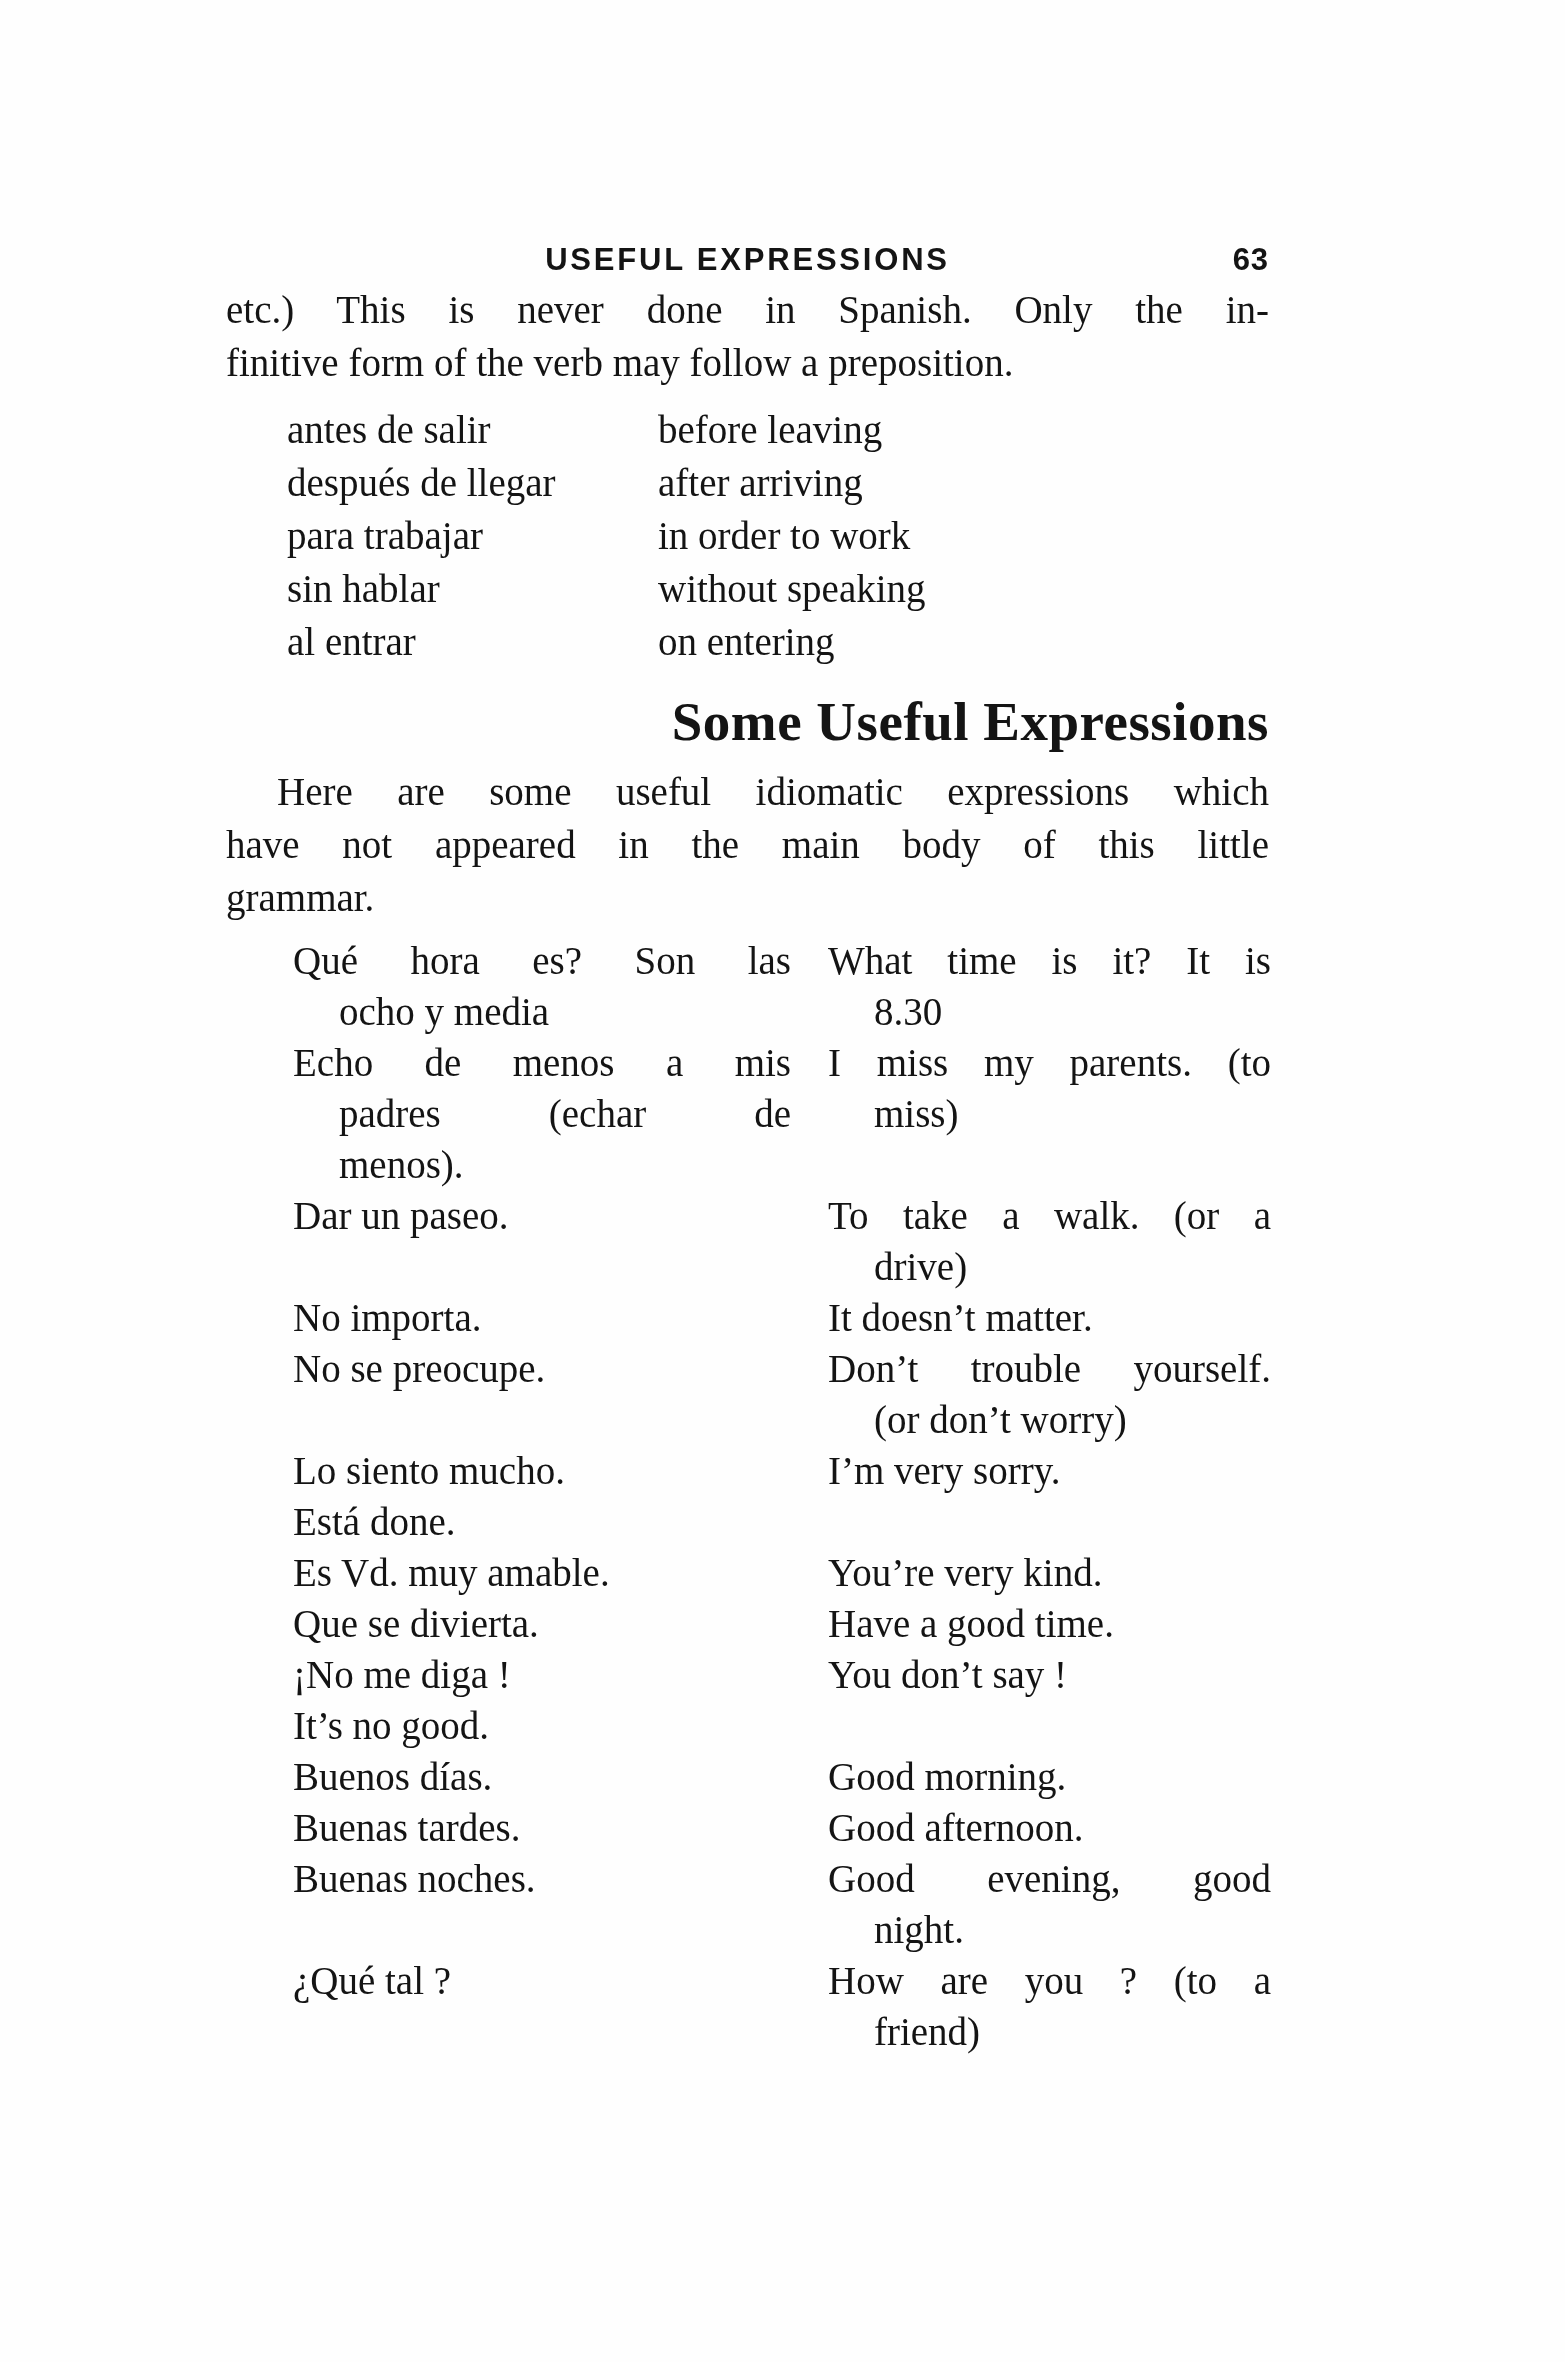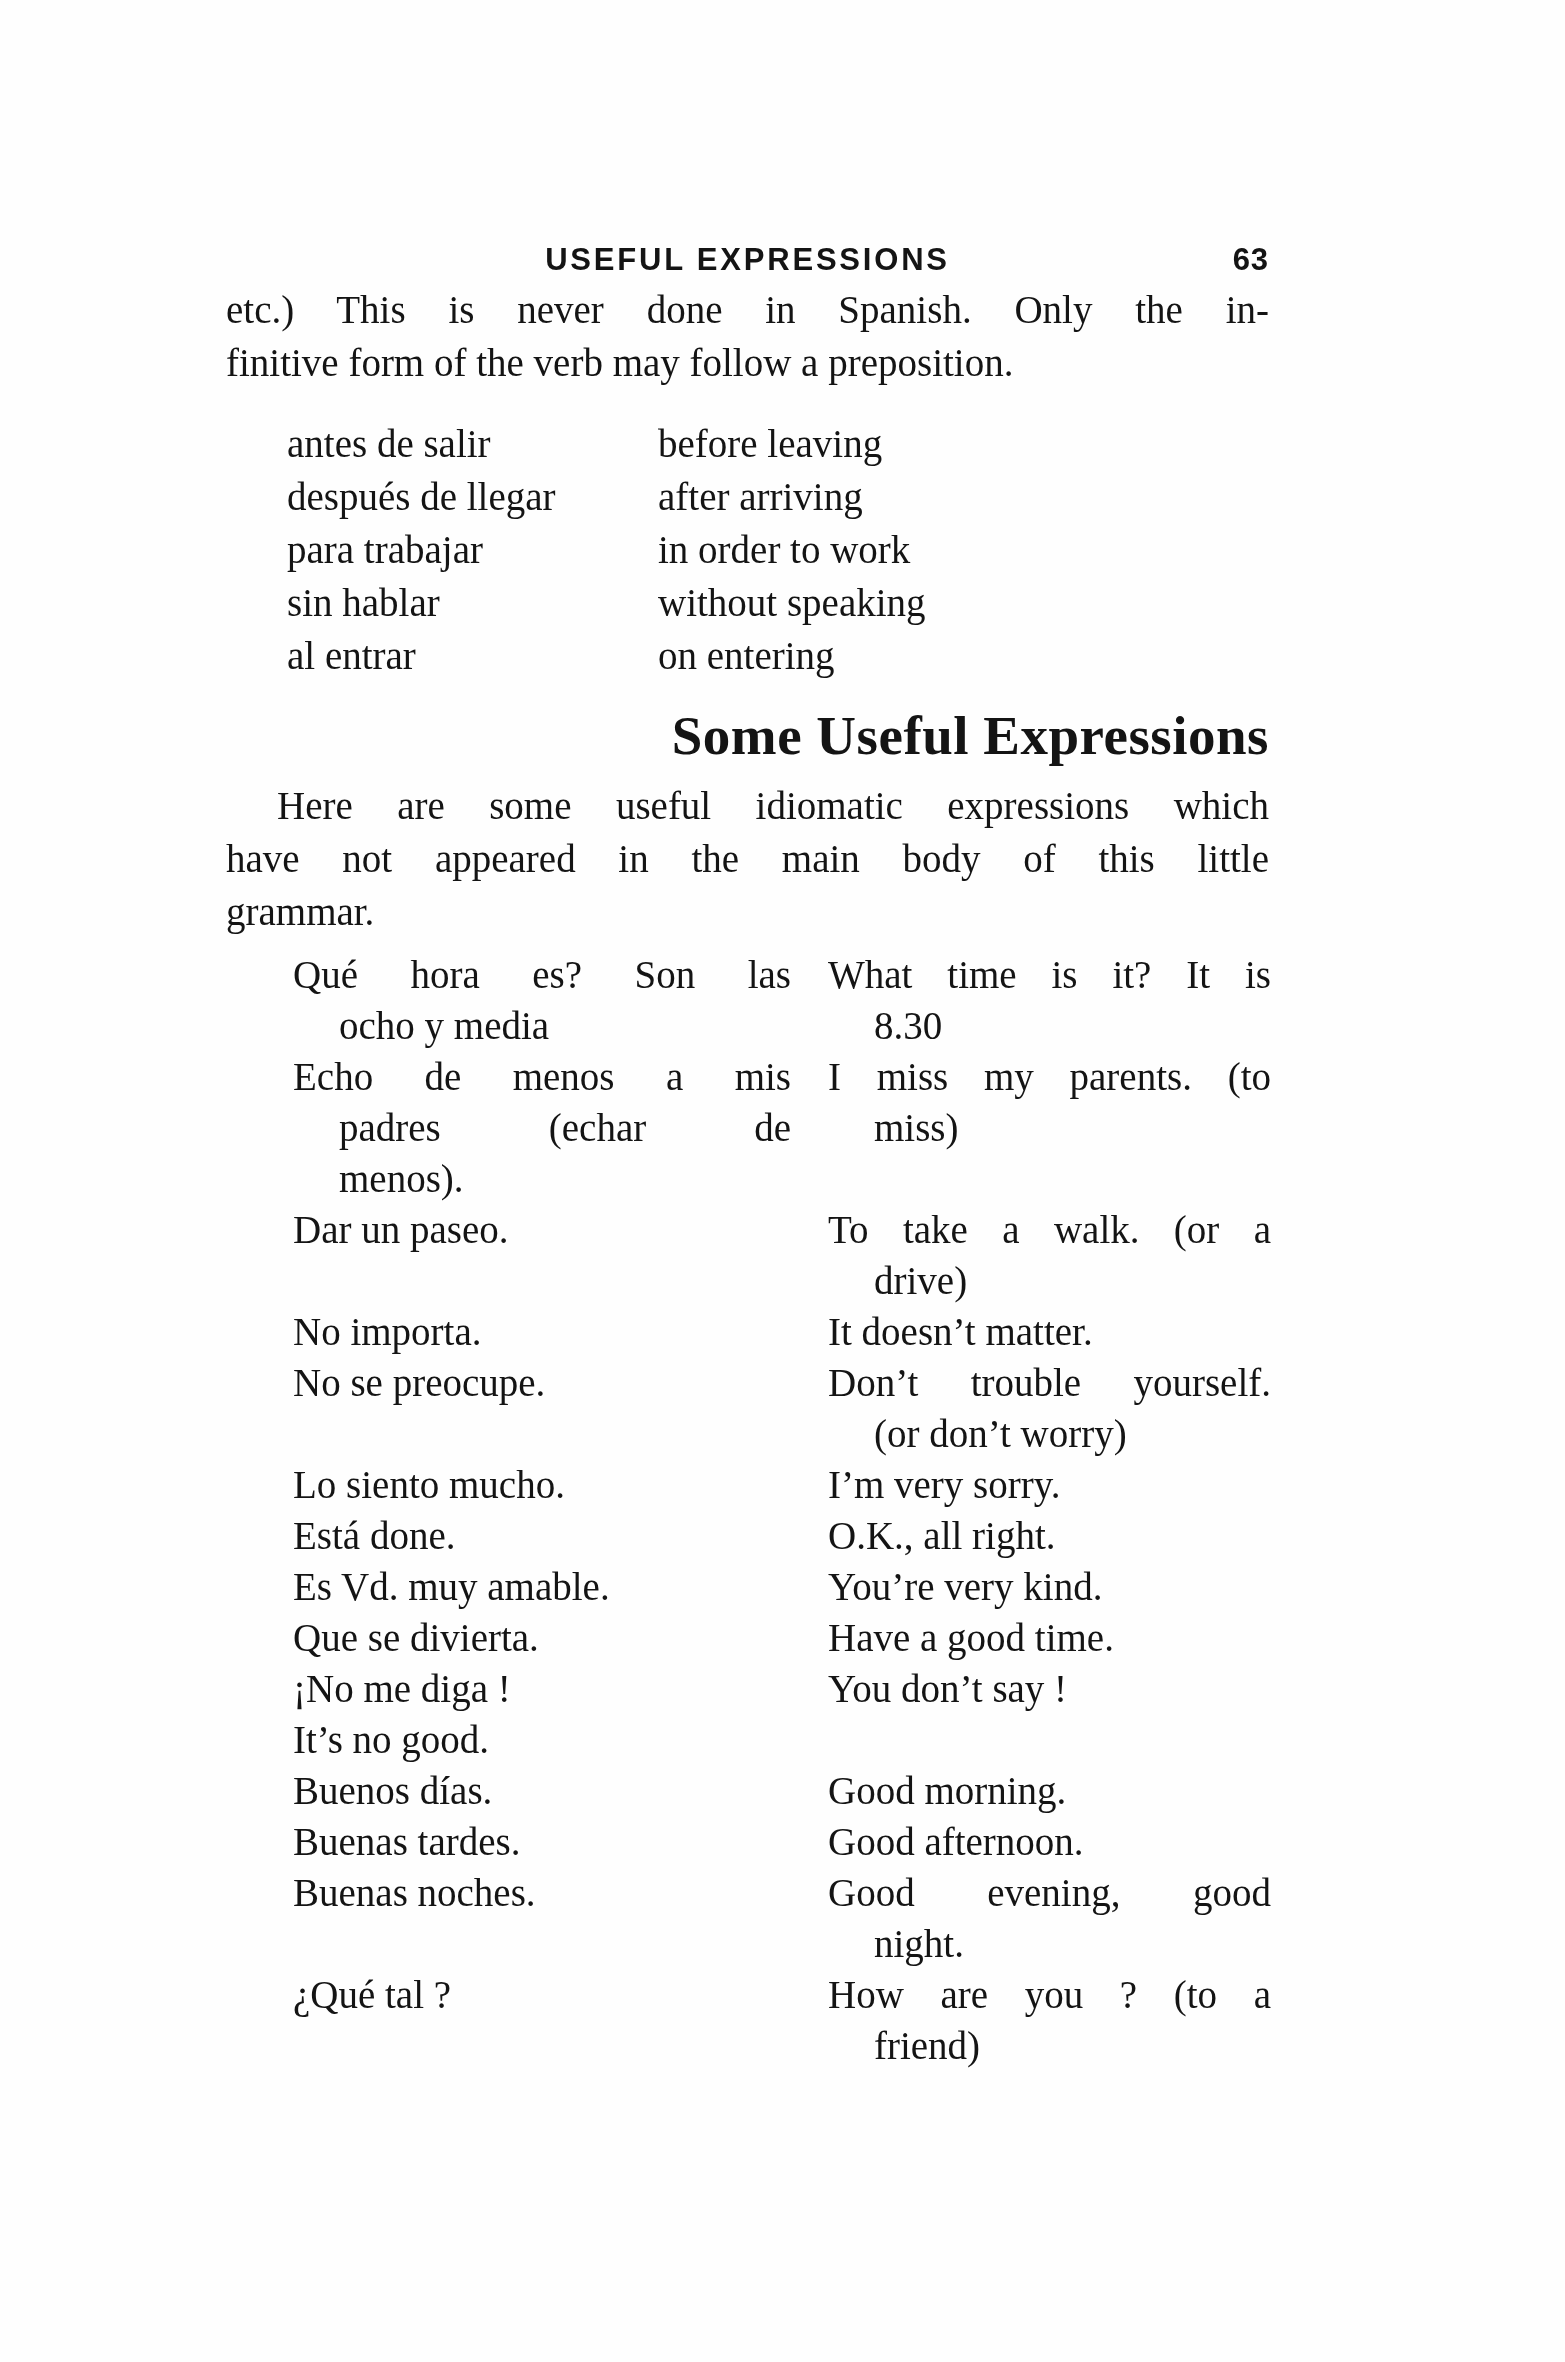--- a/index.html
+++ b/index.html
@@ -25,21 +25,21 @@
   .rh-title { position:absolute; left:50%; transform:translateX(-50%); top:0; white-space:nowrap; }
   .rh-num { position:absolute; right:0; top:0; letter-spacing:0.9px; }
 
   
   .para { line-height:53px; }
   .para .line.just { text-align:justify; text-align-last:justify; }
   .line.findent { text-indent:51px; }
   .intro { }
 
   
-  .prep-list { margin-top:28px; margin-left:61px; line-height:53px;font-family:Liberation Serif, serif; }
+  .prep-list { margin-top:14px; margin-left:61px; line-height:53px;font-family:Liberation Serif, serif; }
   .prep-row { display:grid; grid-template-columns:371px 1fr; }
 
   
   .section-heading {
     margin-top:20px; text-align:right;
     font-weight:700; font-size:55px; line-height:68px; letter-spacing:0.5px;
   }
   .section-intro { margin-top:9.2px; }
 
   
@@ -148,23 +148,20 @@
             <div class="line">Lo siento mucho.</div>
           </div>
           <div class="cell">
             <div class="line">I’m very sorry.</div>
           </div>
         </div>
         <div class="expr-row">
           <div class="cell">
             <div class="line">Está done.</div>
           </div>
-          <div class="cell">
-            <div class="line">O.K., all right.</div>
-          </div>
         </div>
         <div class="expr-row">
           <div class="cell">
             <div class="line">Es Vd. muy amable.</div>
           </div>
           <div class="cell">
             <div class="line">You’re very kind.</div>
           </div>
         </div>
         <div class="expr-row">

